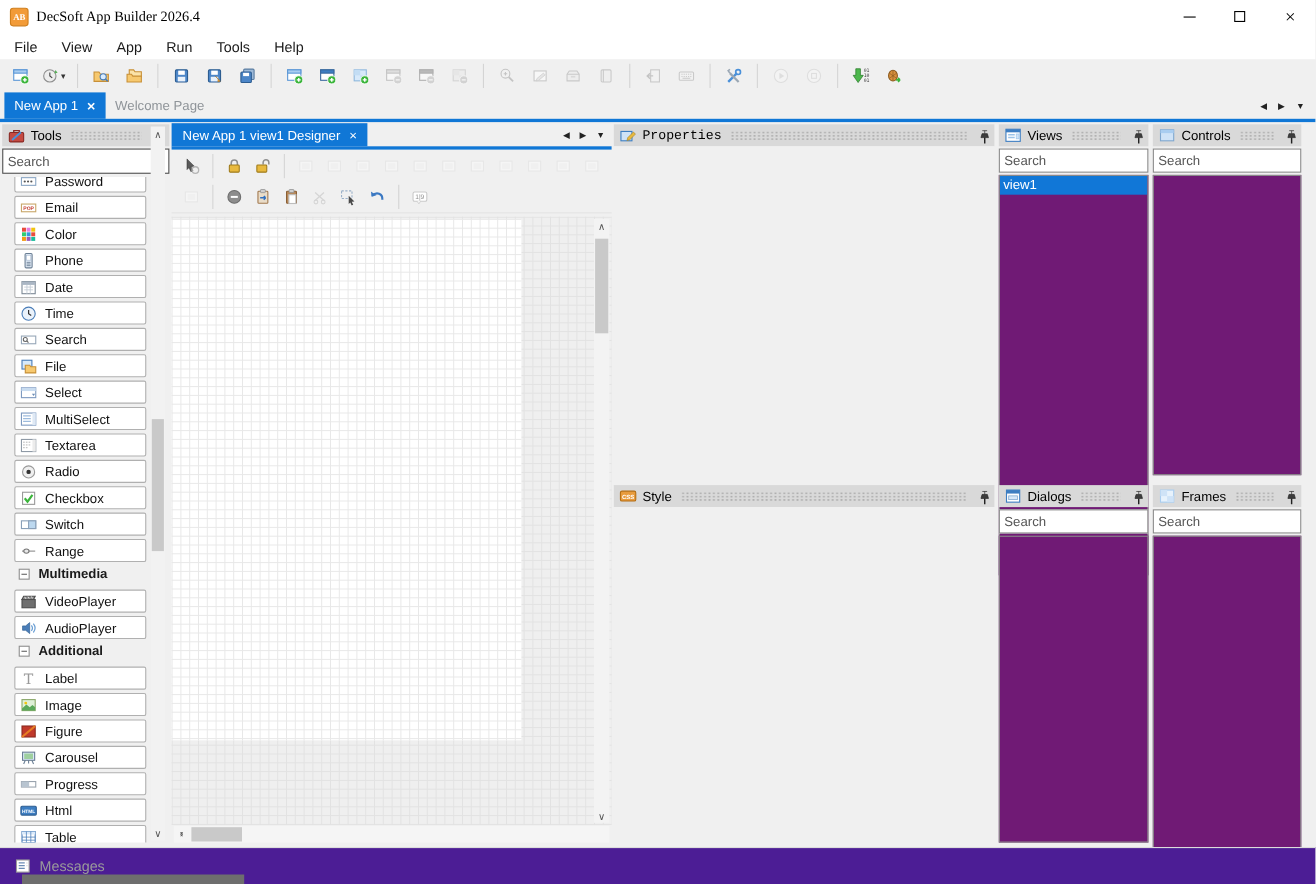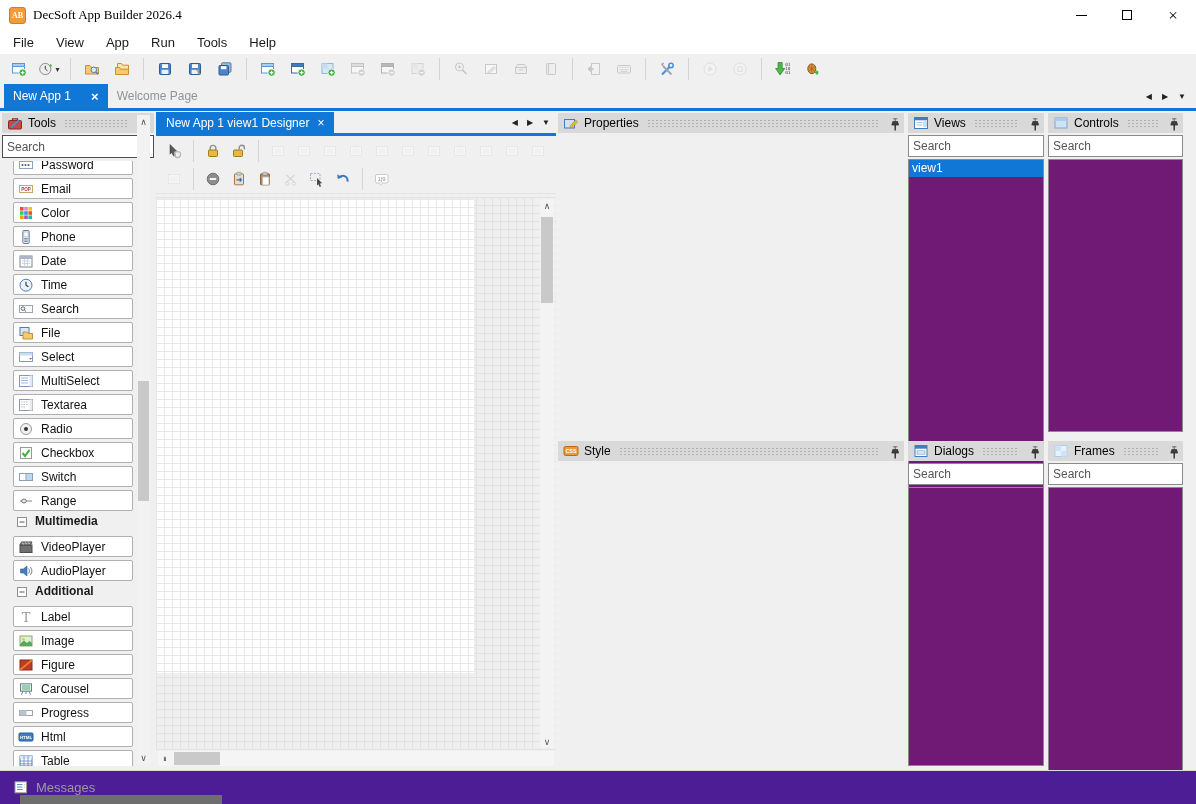--- a/index.html
+++ b/index.html
@@ -32,21 +32,21 @@
           border-radius:2px; margin:0 2px; }
   .tbtn .caret { font-size:8px; color:#333; margin-left:1px; }
   .sep { width:1px; height:22px; background:#d4d4d4; margin:0 6px; }
   .dis { filter:grayscale(1) opacity(.45); }
   .ico { width:16px; height:16px; display:block; }
   .ico svg { display:block; }
 
   
   .tabbar { position:absolute; left:0; top:84px; width:1196px; height:27px; background:#f0f0f0;
             border-bottom:3px solid #1077d6; display:flex; align-items:stretch; padding-left:4px; }
-  .tab { display:flex; align-items:center; gap:20px; padding:0 9px; font-size:12px; color:#8f9499; }
+  .tab { display:flex; align-items:center; gap:8px; padding:0 9px; font-size:12px; color:#8f9499; }
   .tab.active { background:#1077d6; color:#fff; }
   .tab .close { font-weight:bold; font-size:13px; line-height:1; }
   .tabnav { position:absolute; right:10px; top:0; height:24px; display:flex; align-items:center; gap:10px;
             color:#222; font-size:8px; }
 
   
   .panel { position:absolute; }
   .phead { height:20px; background:#d9d9d9; display:flex; align-items:center; gap:5px; padding:0 5px; }
   .phead .ptitle { font-size:12px; color:#000; white-space:nowrap; }
   .phead .dots { flex:1; height:9px; margin:0 3px;
@@ -93,21 +93,21 @@
           background-size:8px 8px; }
   .vscroll { position:absolute; right:2px; top:2px; bottom:2px; width:14px; background:#f3f3f3; }
   .vscroll .thumb { position:absolute; left:1px; width:12px; top:18px; height:86px; background:#c9c9c9; }
   .vscroll .sarrow { width:14px; }
   .hscroll { position:absolute; left:2px; right:2px; bottom:0; height:15px; background:#f5f5f5;
              display:block; }
   .hscroll .sarrow { top:1px; width:14px; height:13px; font-size:10px; }
   .hscroll .thumb { position:absolute; left:16px; top:1px; width:46px; height:13px; background:#c9c9c9; }
 
   
-  #properties-panel { left:558px; top:113px; width:346px; height:327px; }
+  #properties-panel { left:558px; top:113px; width:346px; height:327px;font-family:Liberation Mono, monospace; }
   #style-panel      { left:558px; top:441px; width:346px; height:327px; }
   #views-panel      { left:908px; top:113px; width:136px; height:410px; }
   #controls-panel   { left:1048px; top:113px; width:135px; height:319px; }
   #dialogs-panel    { left:908px; top:441px; width:136px; height:325px; }
   #frames-panel     { left:1048px; top:441px; width:135px; height:390px; }
   .pbody { position:absolute; left:0; right:0; top:20px; bottom:0; background:#f0f0f0; }
 
   
   #messages-bar { position:absolute; left:0; top:770px; width:1196px; height:34px; background:#4c1d95;
                   border-top:1px solid #dcdcdc; }

